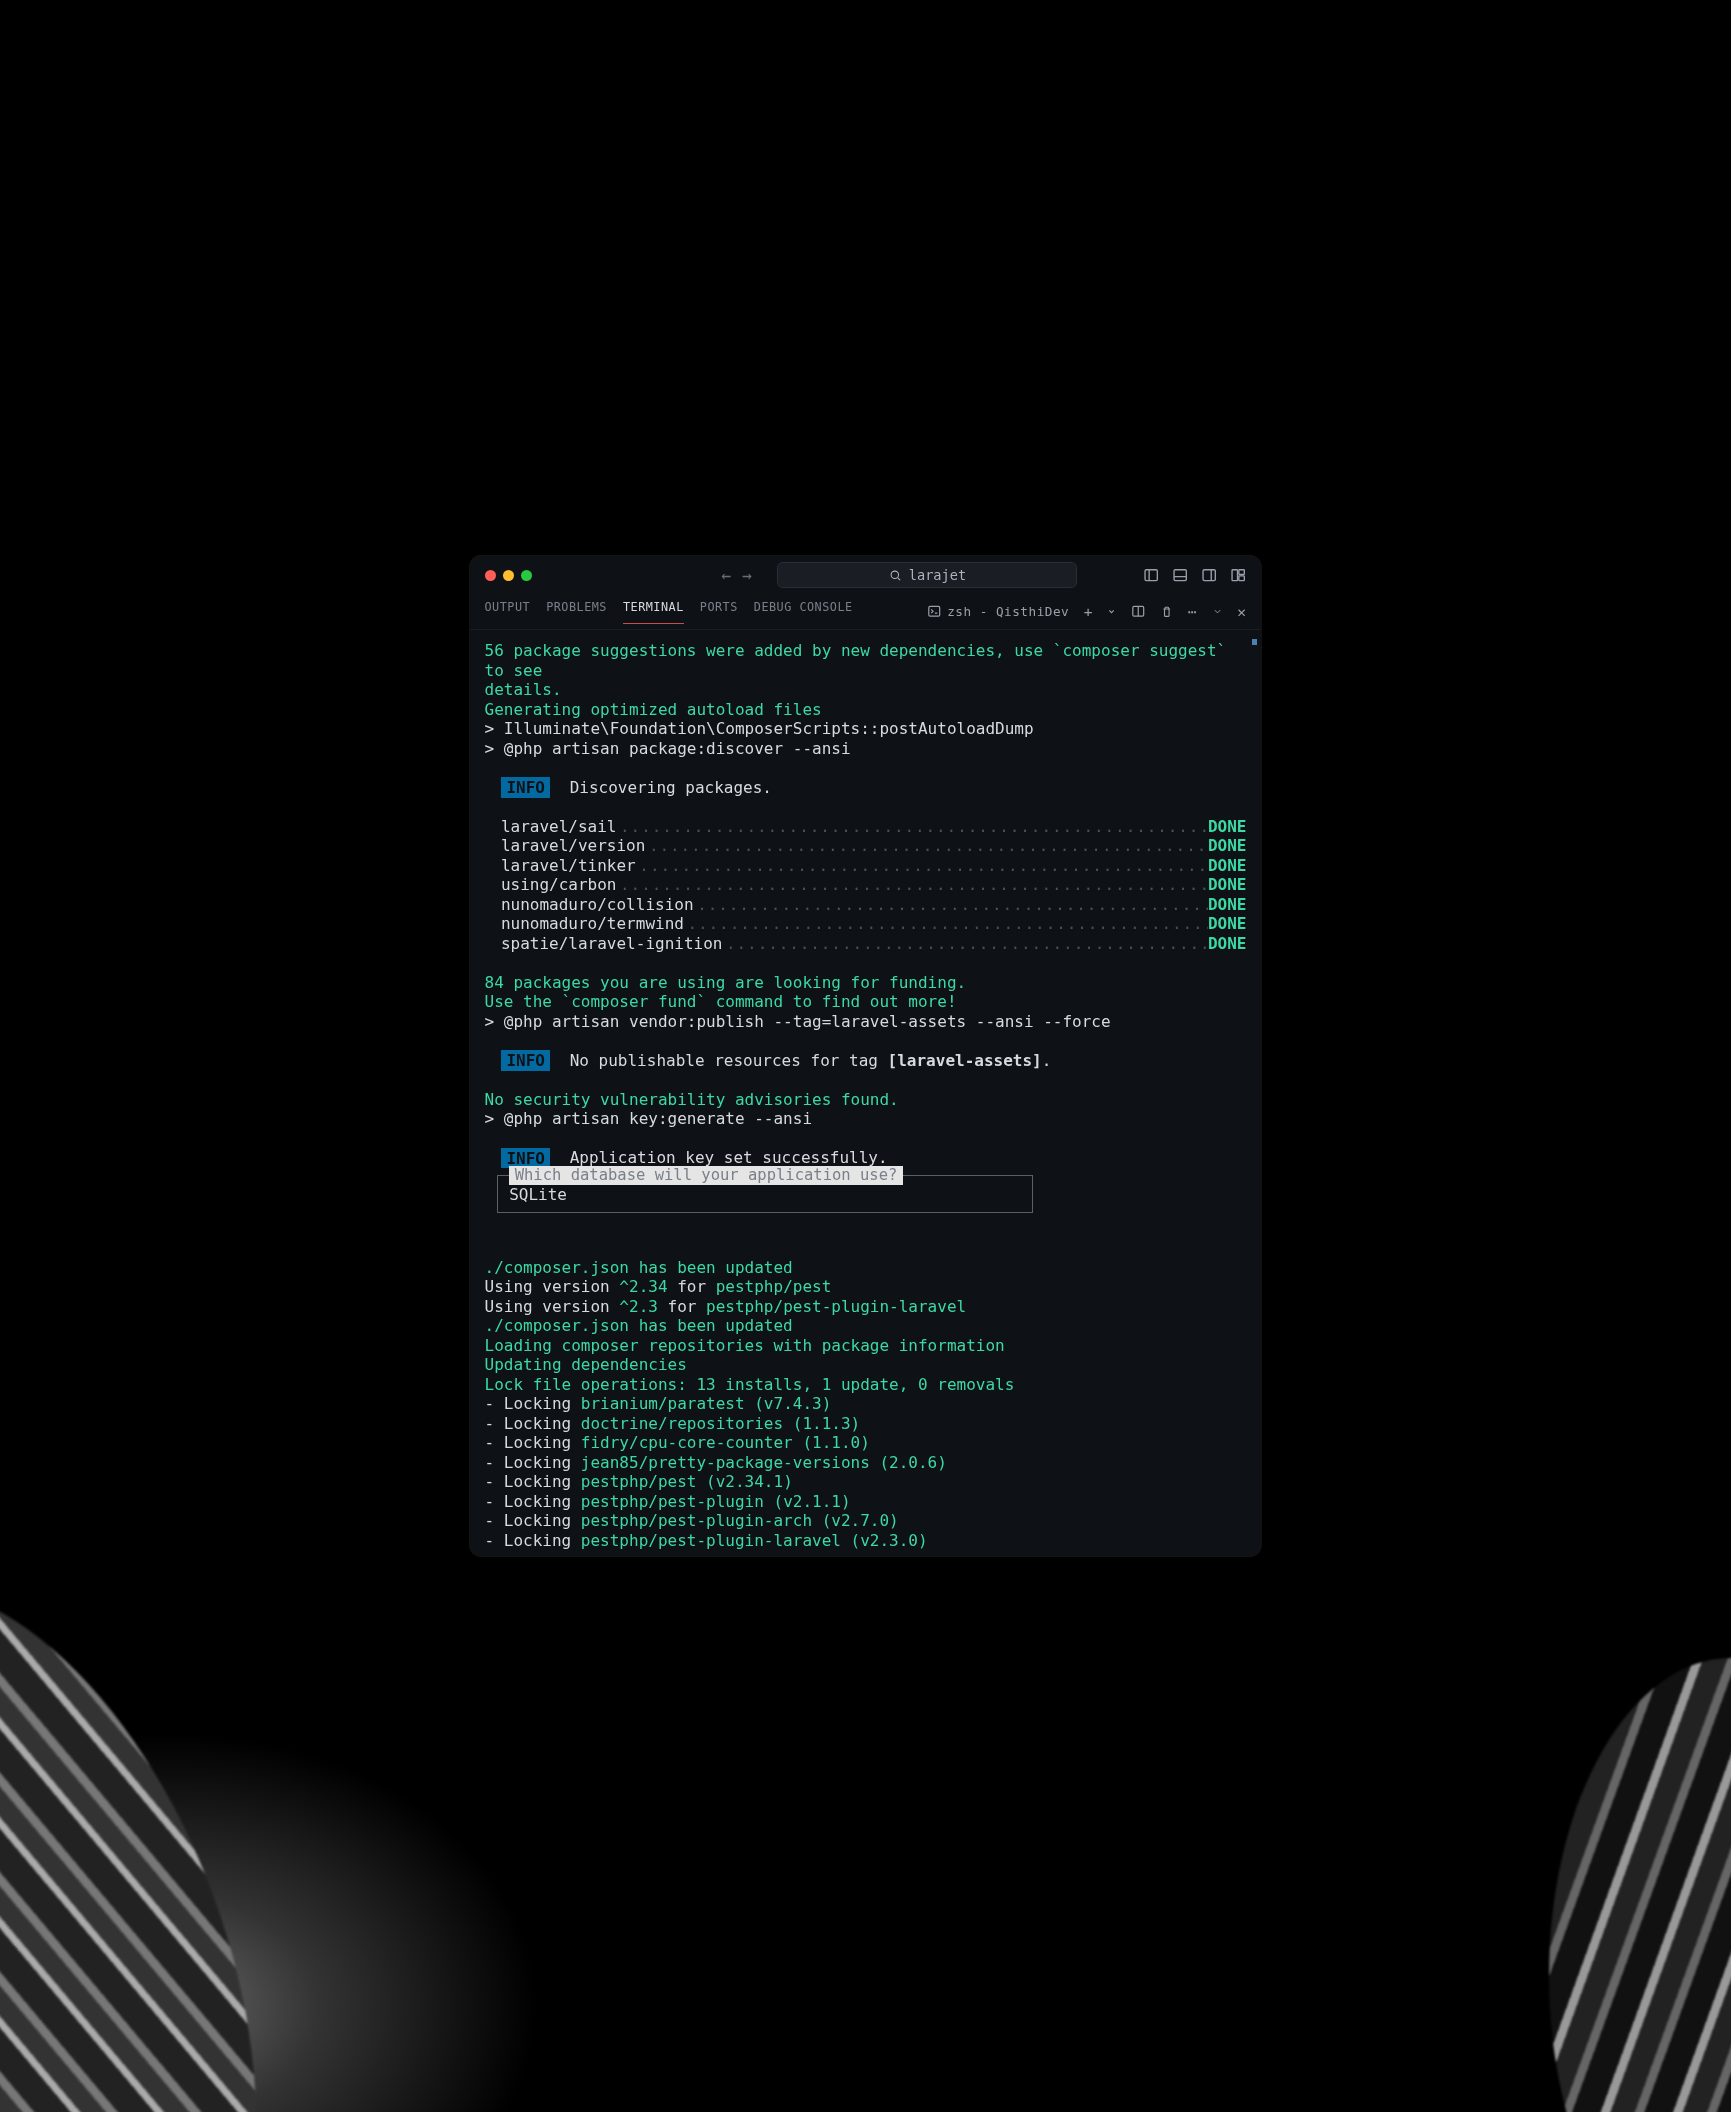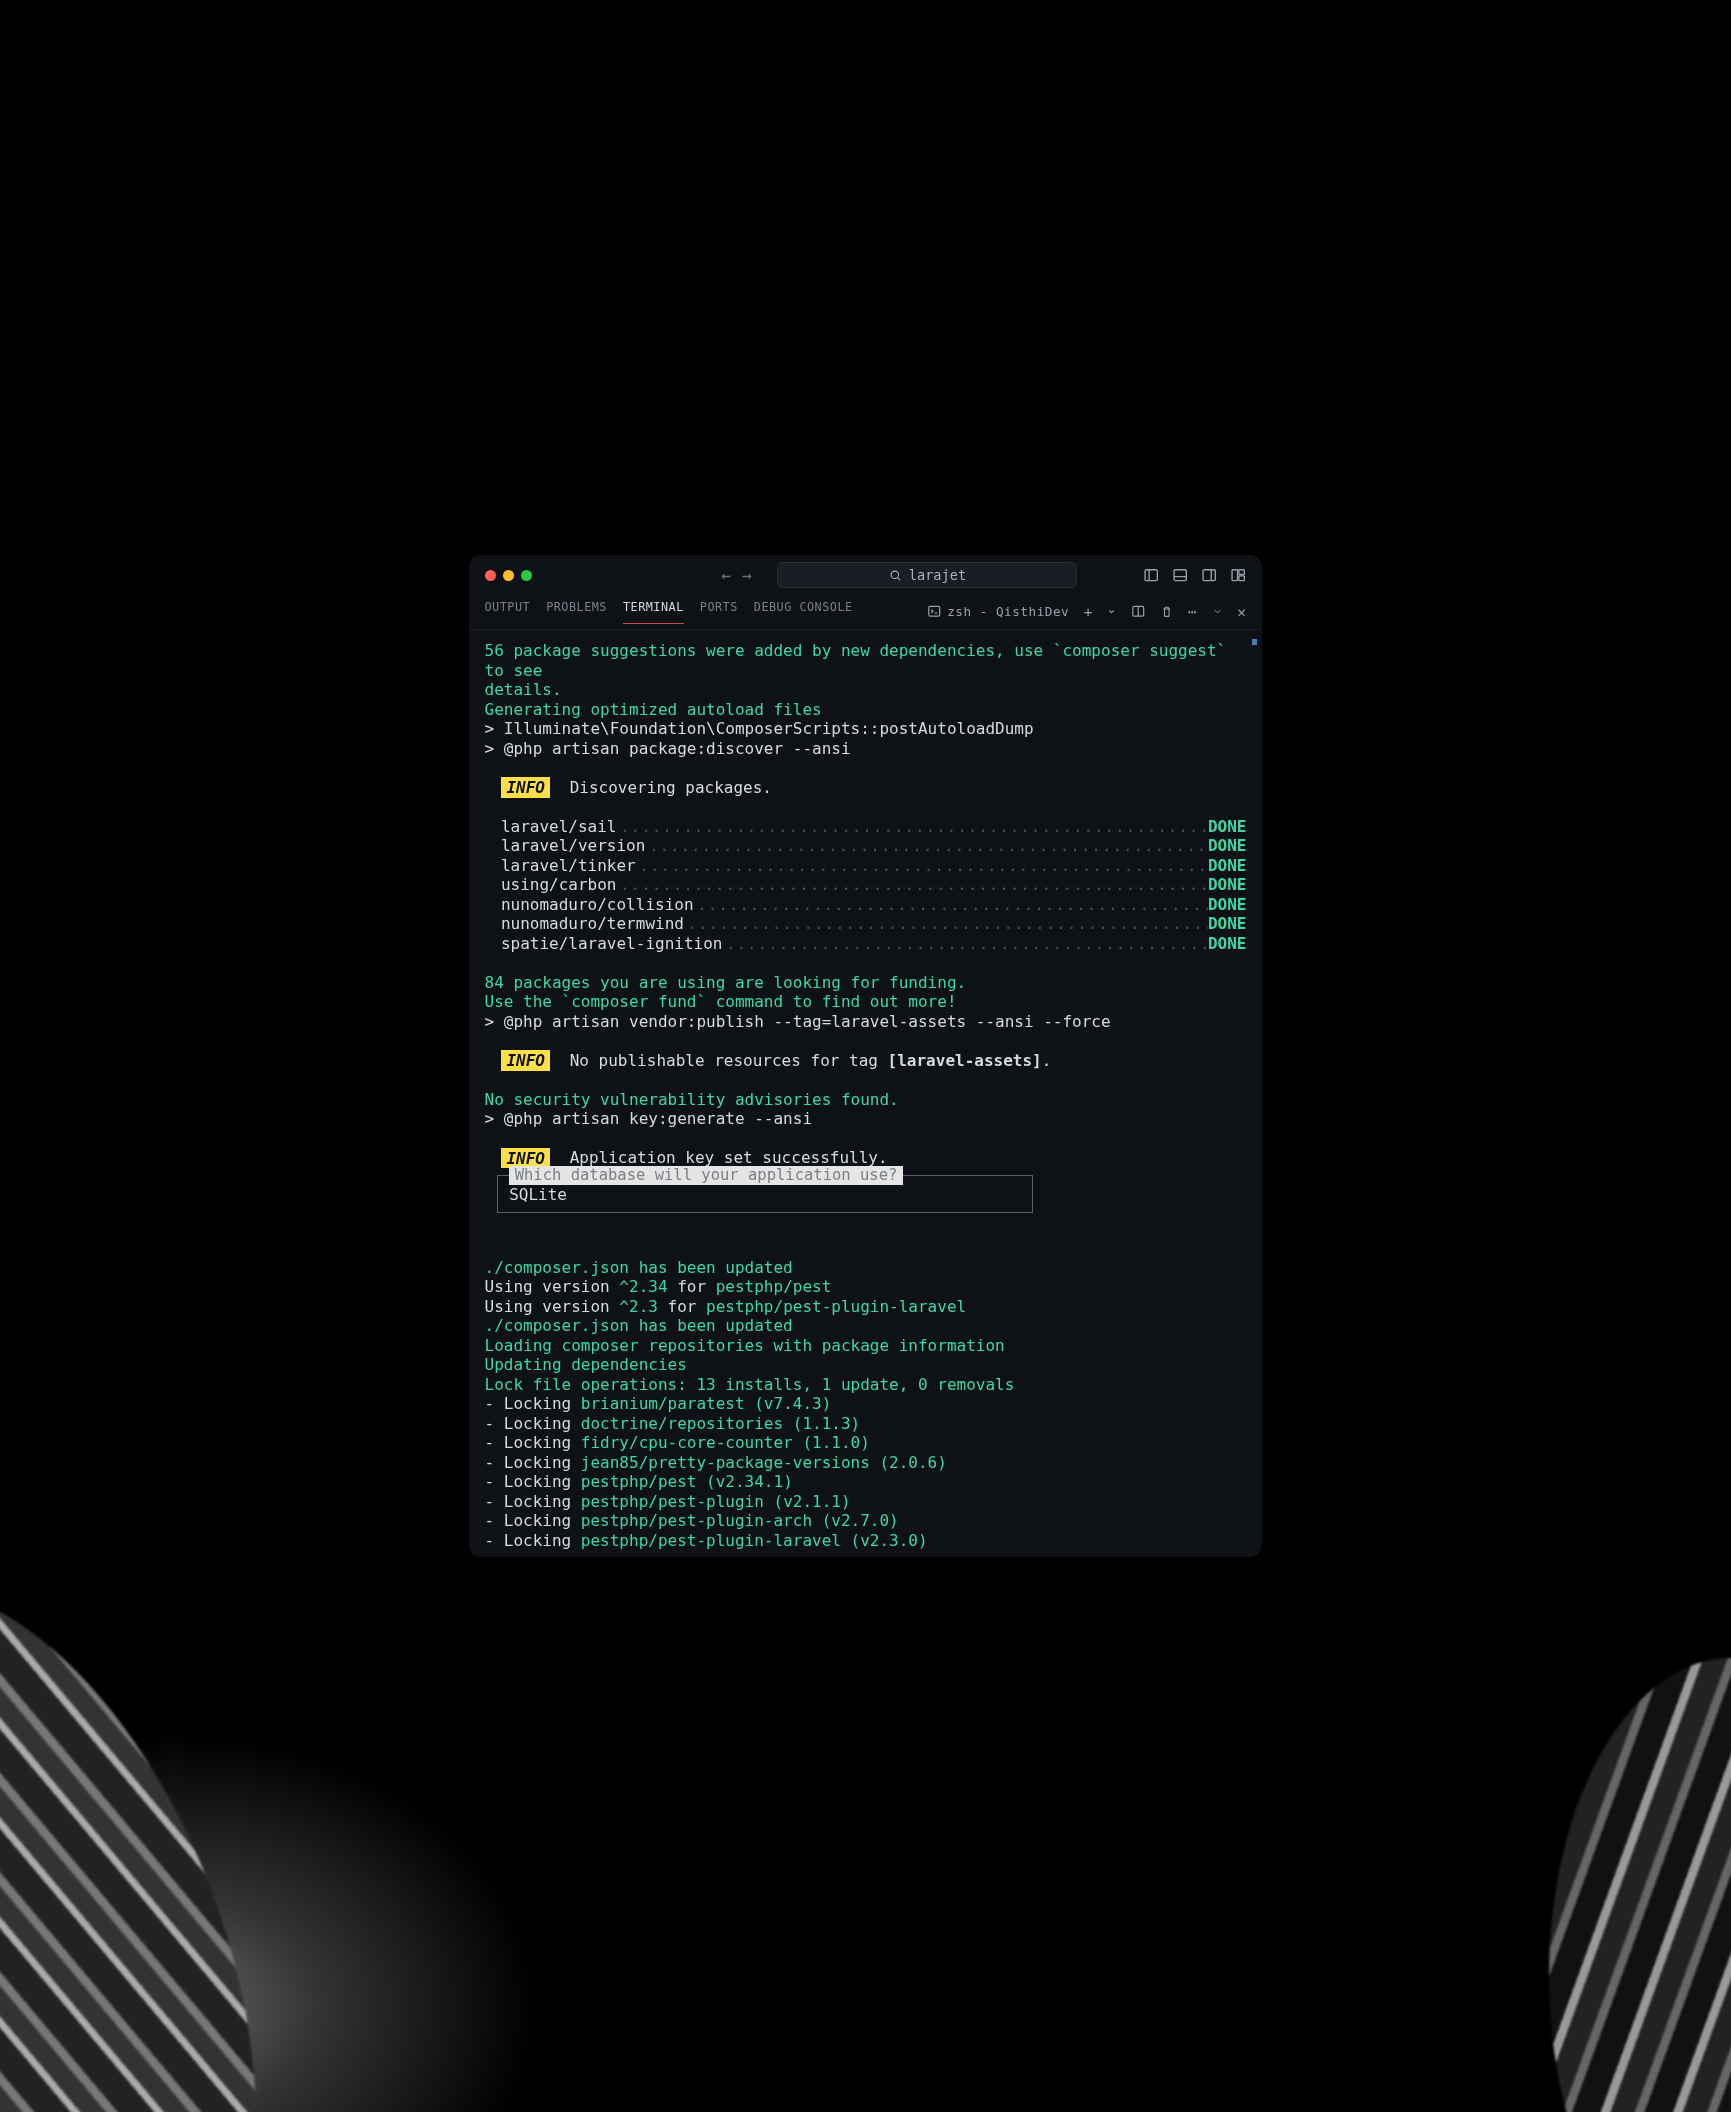--- a/index.html
+++ b/index.html
@@ -106,25 +106,24 @@
   font-size: 16px;
   line-height: 1.22;
   color: #d7dbe0;
   position: relative;
 }
 .terminal::-webkit-scrollbar { width: 9px; }
 .terminal::-webkit-scrollbar-thumb { background: #2a2e36; border-radius: 4.5px; }
 .green { color: #3dd9a4; }
 .white { color: #d7dbe0; }
 .info-badge {
-  background: #fde047;
+  background: #0369a1;
   color: #0e1116;
   padding: 0.9px 5.5px;
   font-weight: bold;
-  font-style: italic;
 }
 .pkg-row { display: flex; }
 .pkg-name { color: #d7dbe0; }
 .pkg-dots { flex: 1; color: #4a4f58; overflow: hidden; white-space: nowrap; letter-spacing: 0.9px; padding: 0 3.6px; }
 .done { color: #3dd9a4; font-weight: bold; }
 .prompt-box {
   border: 0.9px solid #5a6069;
   margin: 1.8px 0 5.5px 12.7px;
   width: 536px;
   position: relative;

